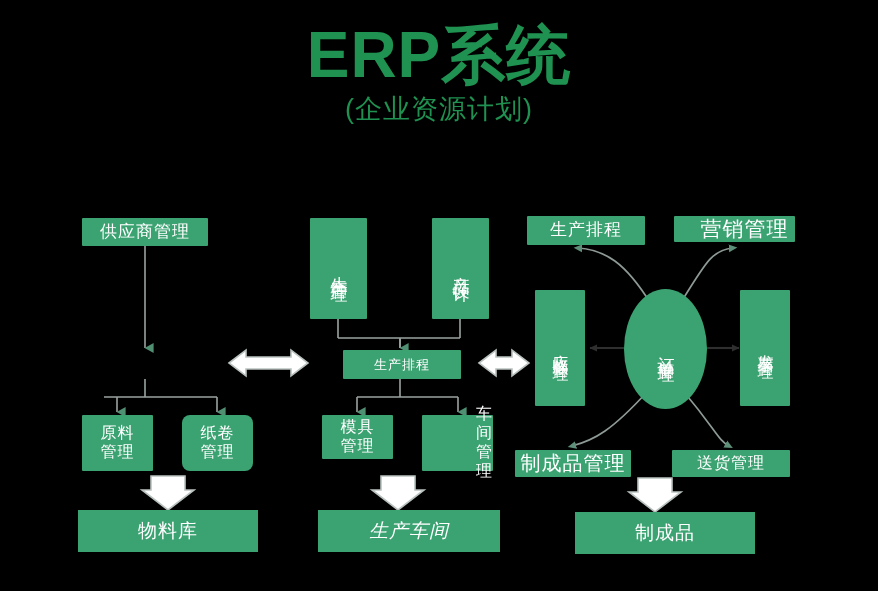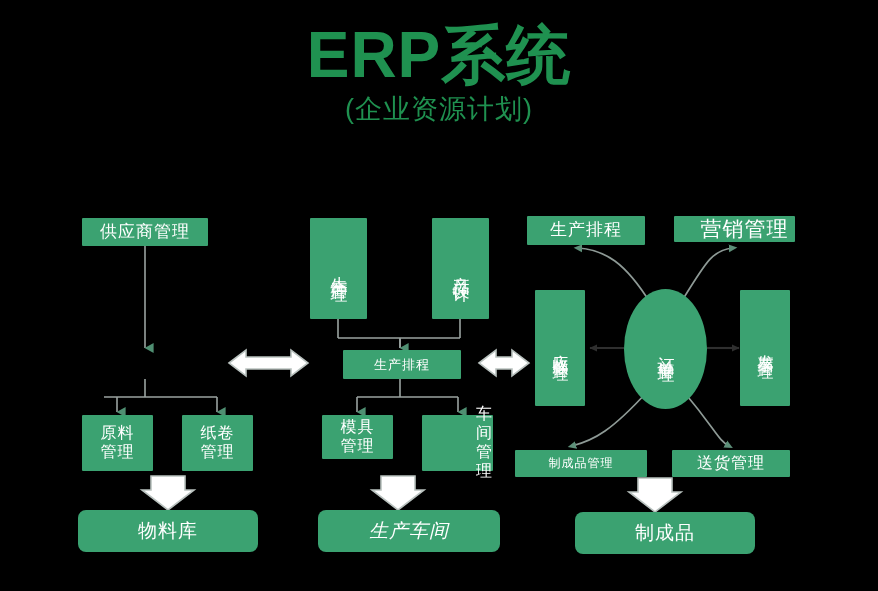--- a/index.html
+++ b/index.html
@@ -63,21 +63,21 @@
     justify-content: center;
     text-align: center;
     box-sizing: border-box;
     line-height: 1.18;
     letter-spacing: 1px;
   }
   .node.flat {
     border-radius: 1px;
   }
   .node.round {
-    border-radius: 8px;
+    border-radius: 0;
   }
   .node.ellipse {
     border-radius: 50%;
   }
   .node.vertical {
     writing-mode: vertical-rl;
     text-orientation: upright;
     letter-spacing: 3px;
   }
   .node.two-line {
@@ -146,21 +146,21 @@
       <path d="M655,478 L672,478 L672,492 L681,492 L655,512 L629,492 L638,492 L638,478 z"></path>
     </g>
   </svg>
 
   <div class="node flat" style="left:82px; top:218px; width:126px; height:28px; font-size:17px;">供应商管理</div>
 
 
   <div class="node flat two-line" style="left:82px; top:415px; width:71px; height:56px; font-size:16px;">原料
 管理</div>
 
-  <div class="node flat two-line" style="left:182px; top:415px; width:71px; height:56px; font-size:16px;">纸卷
+  <div class="node flat two-line" style="left:182px; top:415px; width:71px; height:56px; font-size:16px;border-radius:8px;">纸卷
 管理</div>
 
   <div class="node round" style="left:78px; top:510px; width:180px; height:42px; font-size:19px;">物料库</div>
 
   <div class="node flat vertical" style="left:310px; top:218px; width:57px; height:101px; font-size:17px;">生产管理</div>
 
   <div class="node flat vertical" style="left:432px; top:218px; width:57px; height:101px; font-size:17px;">产品设计</div>
 
   <div class="node flat" style="left:343px; top:350px; width:118px; height:29px; font-size:13px;">生产排程</div>
 
@@ -175,19 +175,19 @@
   <div class="node flat" style="left:527px; top:216px; width:118px; height:29px; font-size:17px;">生产排程</div>
 
   <div class="node flat" style="left:674px; top:216px; width:121px; height:26px; font-size:21px;padding-left:20px;">营销管理</div>
 
   <div class="node flat vertical" style="left:535px; top:290px; width:50px; height:116px; font-size:16px;">应收款管理</div>
 
   <div class="node ellipse vertical" style="left:624px; top:289px; width:83px; height:120px; font-size:17px;">订单管理</div>
 
   <div class="node flat vertical" style="left:740px; top:290px; width:50px; height:116px; font-size:16px;">发票管理</div>
 
-  <div class="node flat" style="left:515px; top:450px; width:132px; height:27px; font-size:12px;">制成品管理</div>
+  <div class="node flat" style="left:515px; top:450px; width:116px; height:27px; font-size:20px;">制成品管理</div>
 
   <div class="node flat" style="left:672px; top:450px; width:118px; height:27px; font-size:16px;">送货管理</div>
 
   <div class="node round" style="left:575px; top:512px; width:180px; height:42px; font-size:19px;text-align:center;">制成品</div>
 
 </div>
 
 </body></html>

